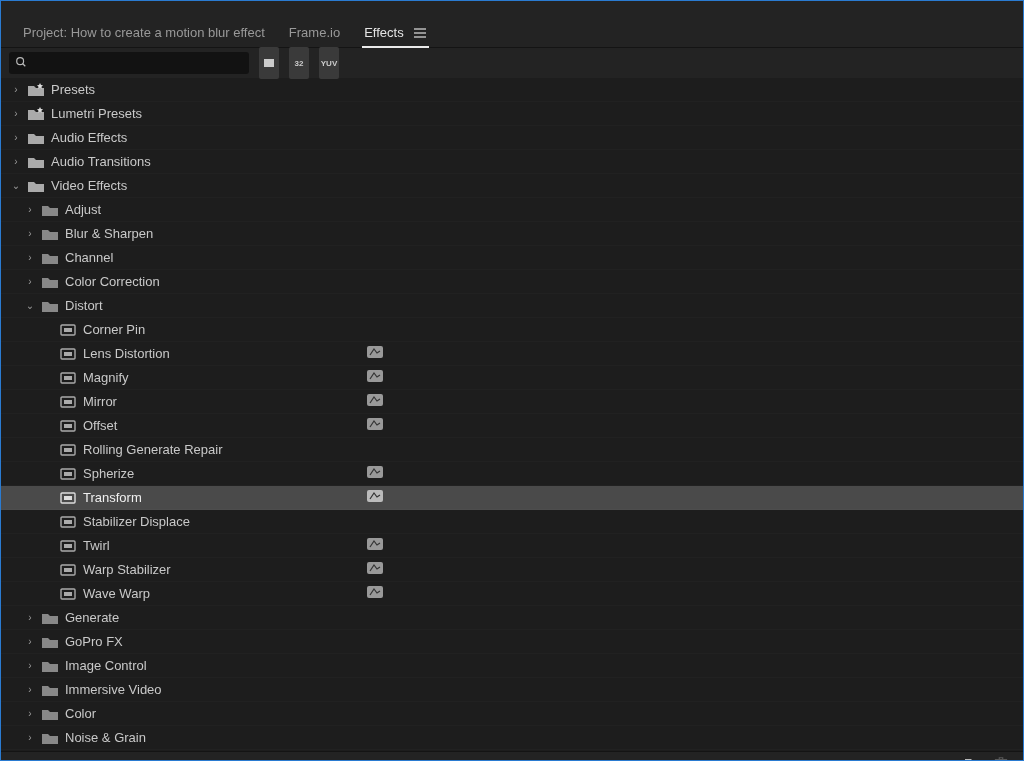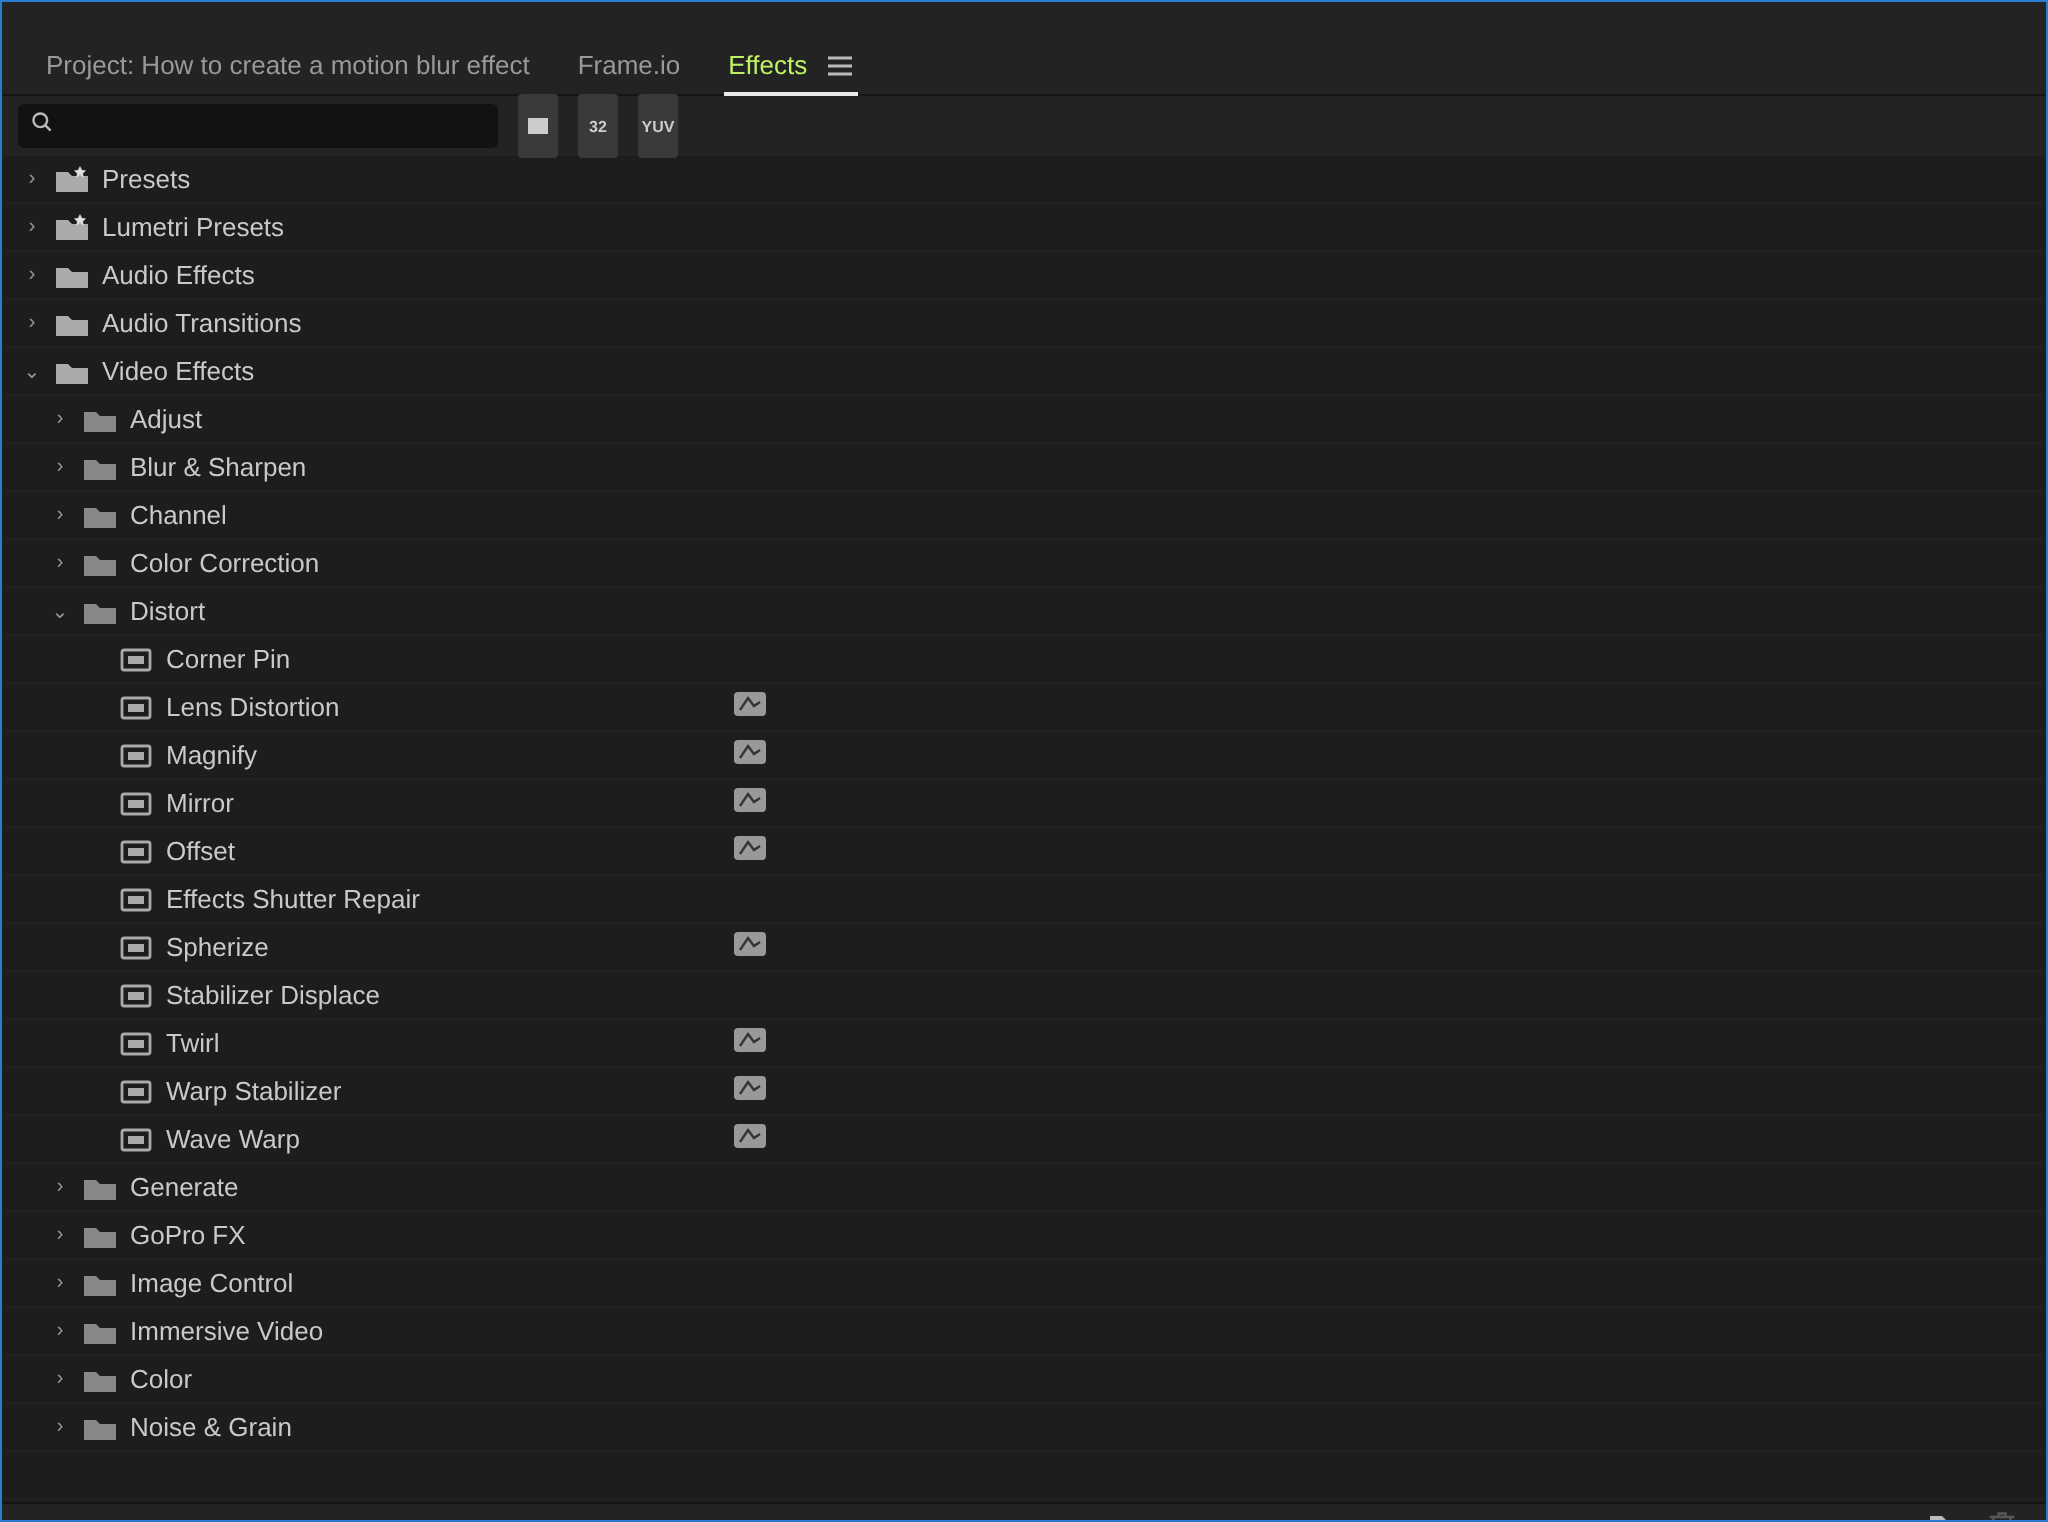--- a/index.html
+++ b/index.html
@@ -10,21 +10,21 @@
     height: 47px;
     display: flex;
     align-items: flex-end;
     gap: 0;
     padding: 0 10px;
     background: #232323;
     border-bottom: 1px solid #141414;
     font-size: 13px;
   }
   .tab { padding: 7px 12px; color: #999; cursor: pointer; position: relative; }
-  .tab.active { color: #bef264; text-align: center; }
+  .tab.active { color: #e5e5e5; text-align: center; }
   .tab.active::after { content: ""; position: absolute; left: 10px; right: 10px; bottom: -1px; height: 2px; background: #eaeaea; }
   .pmenu-icon { width: 14px; height: 14px; display: inline-block; margin-left: 6px; position: relative; top: 3px; }
   .pmenu-icon svg { width: 14px; height: 14px; }
 
   .searchbar {
     display: flex; align-items: center; gap: 10px;
     height: 30px; padding: 4px 8px; background: #232323;
   }
   .searchbox {
     width: 240px; height: 22px; display: flex; align-items: center;
@@ -269,35 +269,48 @@
           <path d="M3 9l4-6 3 4 3-2" stroke="#333" stroke-width="1.2" fill="none"></path>
         </svg></span>
   </div>
   <div class="row d2">
     <span class="fx-icon">
         <svg viewBox="0 0 16 14">
           <rect x="1" y="2" width="14" height="10" rx="1" fill="none" stroke="#aaa" stroke-width="1.4"></rect>
           <rect x="4" y="5" width="8" height="4" fill="#aaa"></rect>
         </svg>
       </span>
-    <span class="label">Effects Shutter Repair</span>
+    <span class="label">Rolling Generate Repair</span>
     <span class="accel-badge hidden"><svg viewBox="0 0 16 12">
           <rect width="16" height="12" rx="2" fill="#999"></rect>
         </svg></span>
   </div>
   <div class="row d2">
     <span class="fx-icon">
         <svg viewBox="0 0 16 14">
           <rect x="1" y="2" width="14" height="10" rx="1" fill="none" stroke="#aaa" stroke-width="1.4"></rect>
           <rect x="4" y="5" width="8" height="4" fill="#aaa"></rect>
         </svg>
       </span>
     <span class="label">Spherize</span>
     <span class="accel-badge"><svg viewBox="0 0 16 12">
           <rect width="16" height="12" rx="2" fill="#999"></rect>
+          <path d="M3 9l4-6 3 4 3-2" stroke="#333" stroke-width="1.2" fill="none"></path>
+        </svg></span>
+  </div>
+  <div class="row d2 selected">
+    <span class="fx-icon">
+        <svg viewBox="0 0 16 14">
+          <rect x="1" y="2" width="14" height="10" rx="1" fill="none" stroke="#ddd" stroke-width="1.4"></rect>
+          <rect x="4" y="5" width="8" height="4" fill="#ddd"></rect>
+        </svg>
+      </span>
+    <span class="label">Transform</span>
+    <span class="accel-badge"><svg viewBox="0 0 16 12">
+          <rect width="16" height="12" rx="2" fill="#bbb"></rect>
           <path d="M3 9l4-6 3 4 3-2" stroke="#333" stroke-width="1.2" fill="none"></path>
         </svg></span>
   </div>
   <div class="row d2">
     <span class="fx-icon">
         <svg viewBox="0 0 16 14">
           <rect x="1" y="2" width="14" height="10" rx="1" fill="none" stroke="#aaa" stroke-width="1.4"></rect>
           <rect x="4" y="5" width="8" height="4" fill="#aaa"></rect>
         </svg>
       </span>

